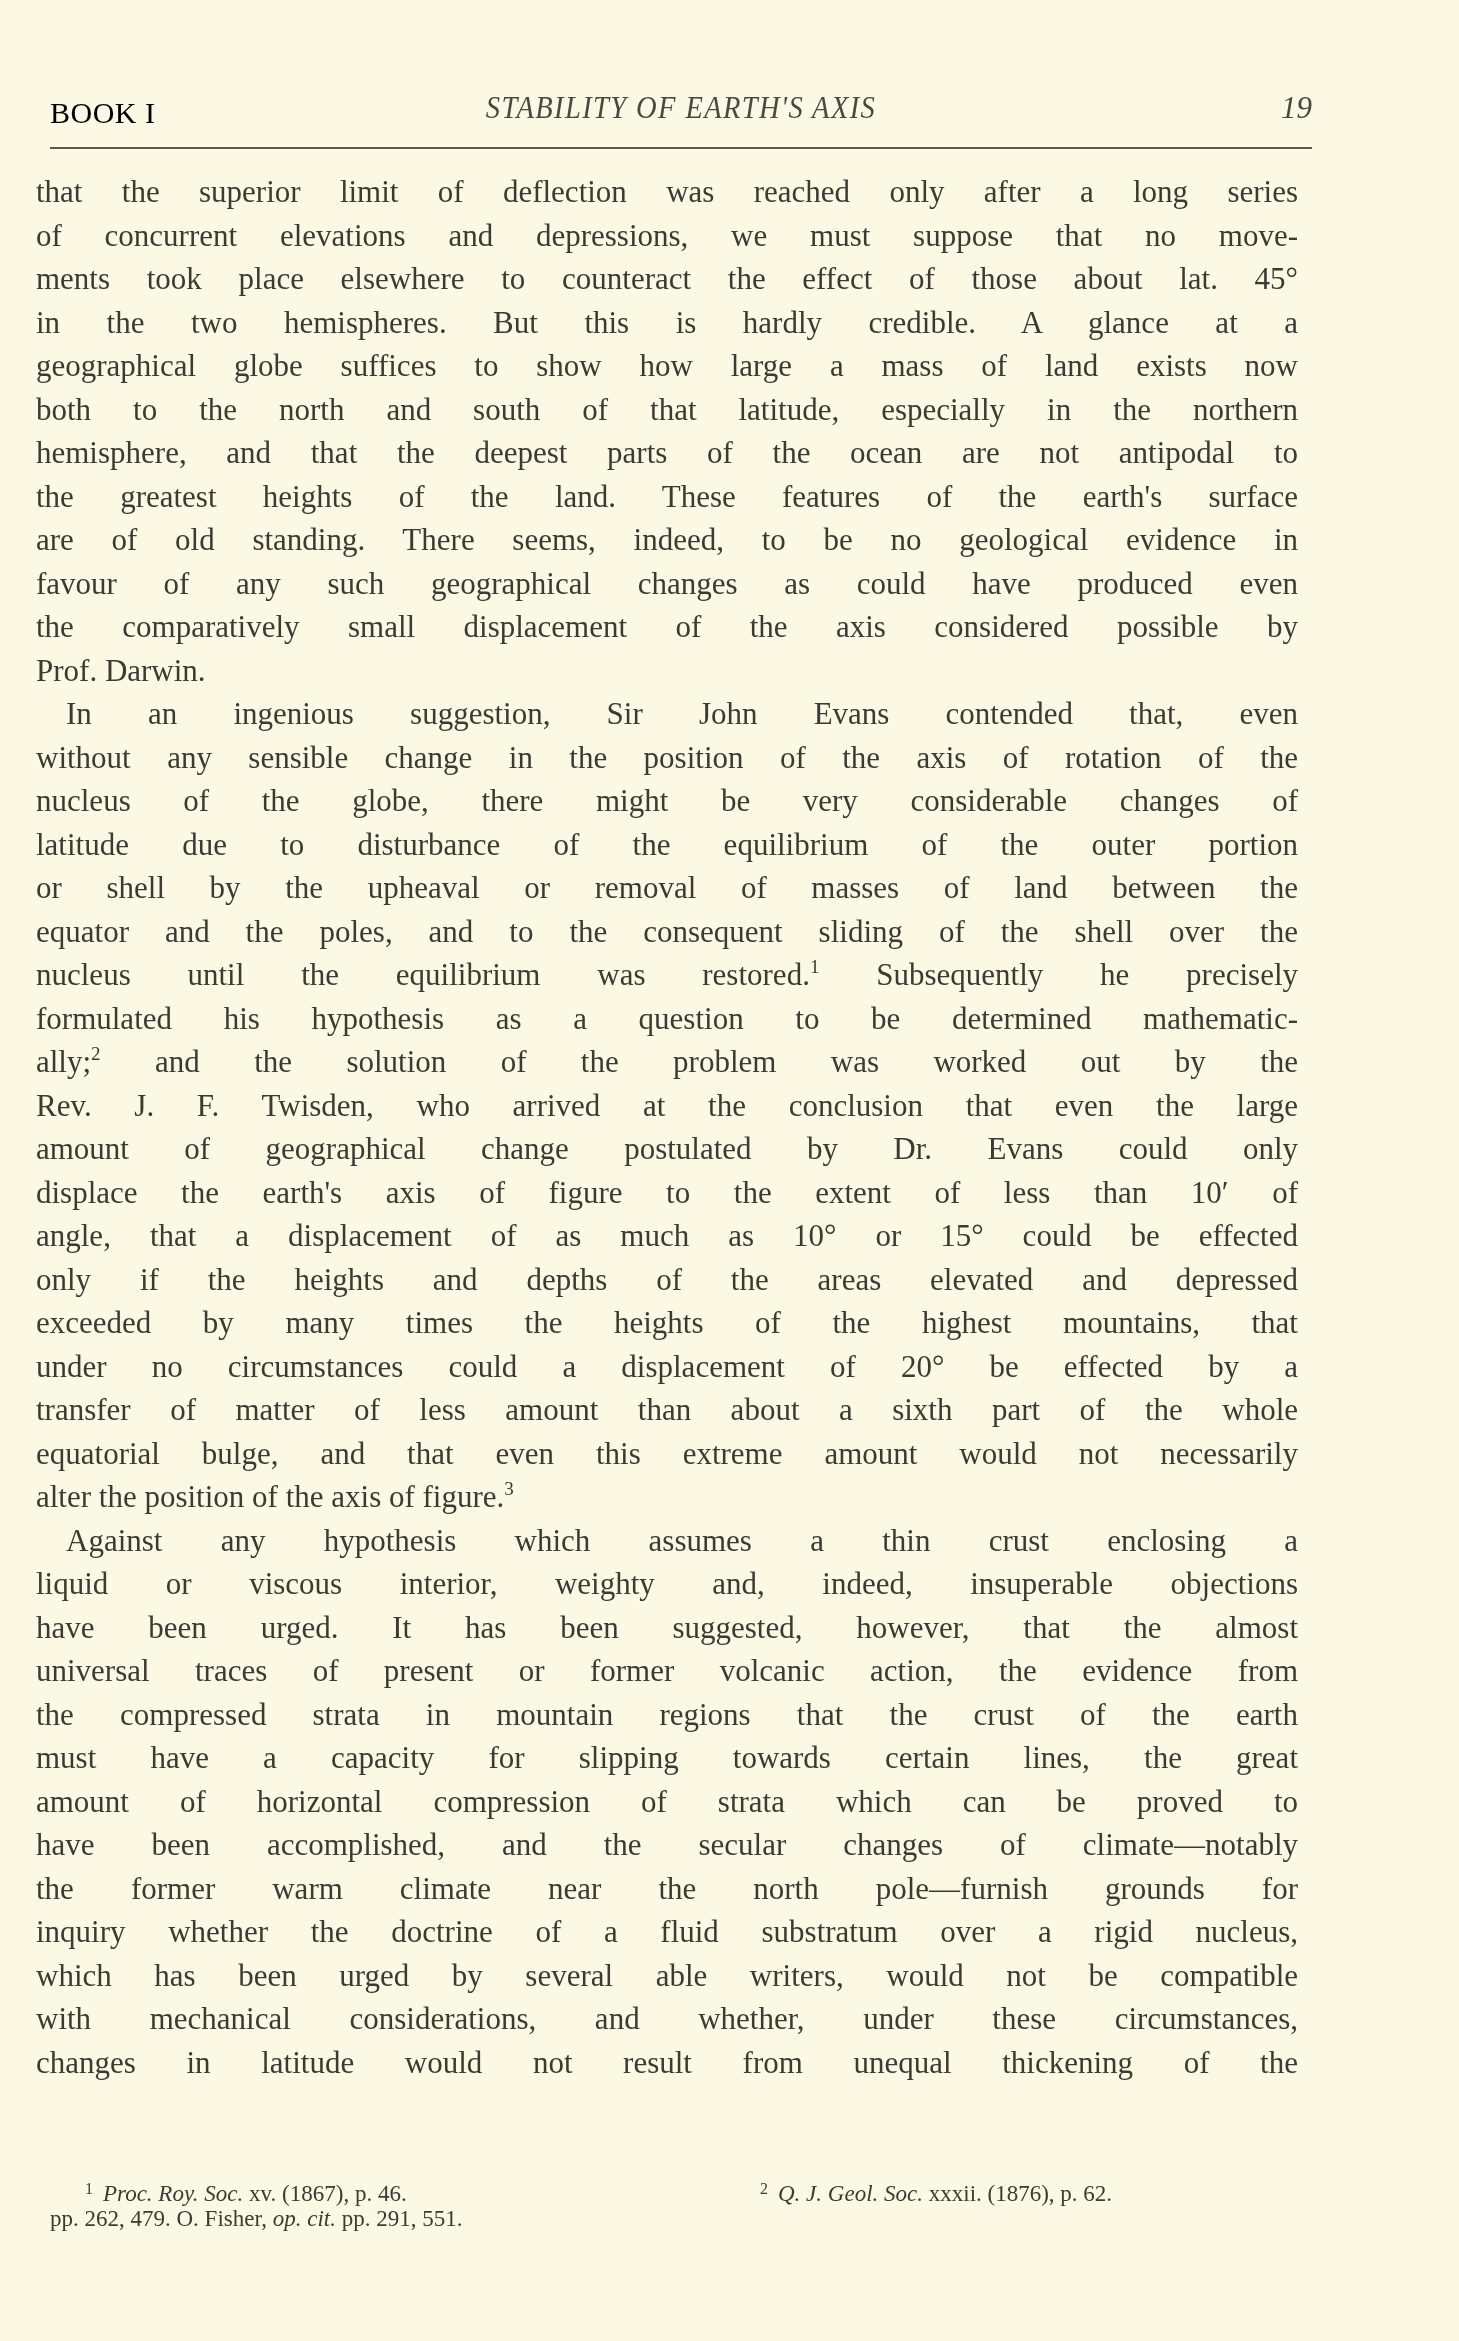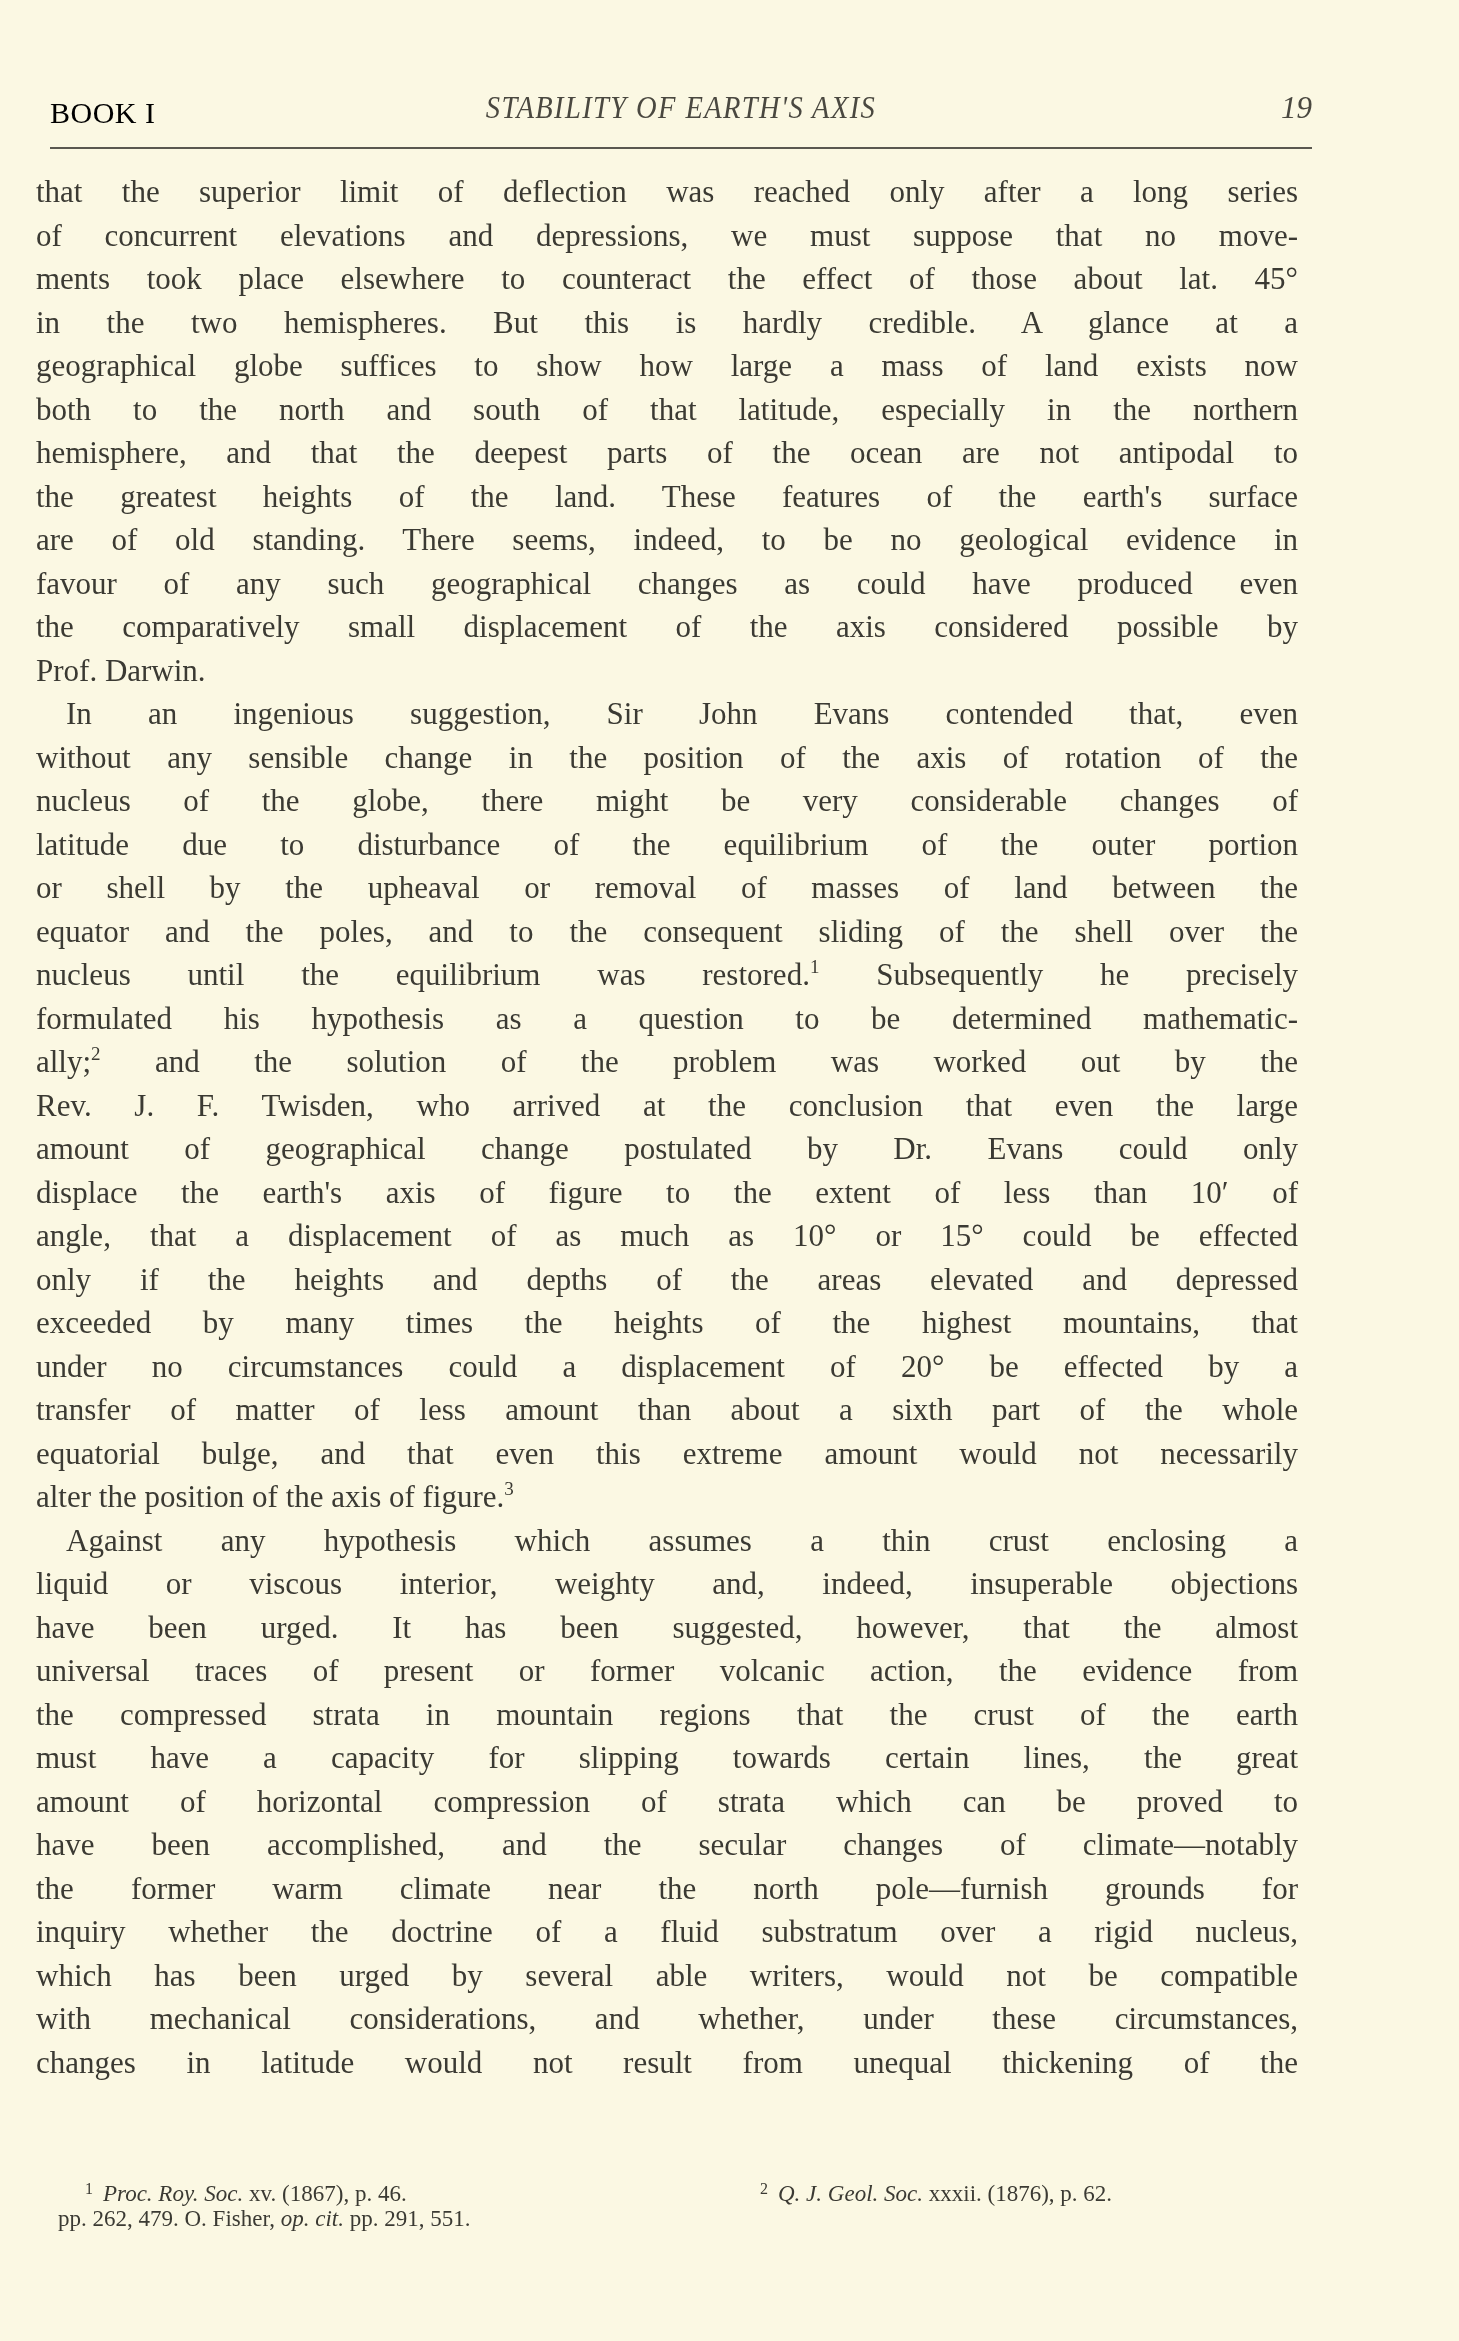--- a/index.html
+++ b/index.html
@@ -43,21 +43,21 @@
   .body-text .line.indent { padding-left: 30px; }
   sup { font-size: 19px; line-height: 0; vertical-align: 12px; }
   .footnotes {
     position: absolute; left: 50px; top: 2130px; width: 1262px;
     font-size: 23px; line-height: 30px; margin-top: 44px;
   }
   .fn-row { position: relative; height: 30px; white-space: nowrap; }
   .fn-left { position: absolute; left: 35px; }
   .fn-right { position: absolute; left: 710px; }
   .fn-full { position: absolute; left: 35px; }
-  .fn-cont { position: absolute; left: 8px; }
+  .fn-cont { position: absolute; left: 0; }
   .fn-num { font-size: 16px; vertical-align: 7px; margin-right: 10px; }
   .fn-gap { display: inline-block; width: 40px; }
   i { font-style: italic; }
 </style>
 </head>
 <body>
 
 <div class="header">
   <span class="hdr-book">BOOK I</span>
   <div class="hdr-title">STABILITY OF EARTH'S AXIS</div>

